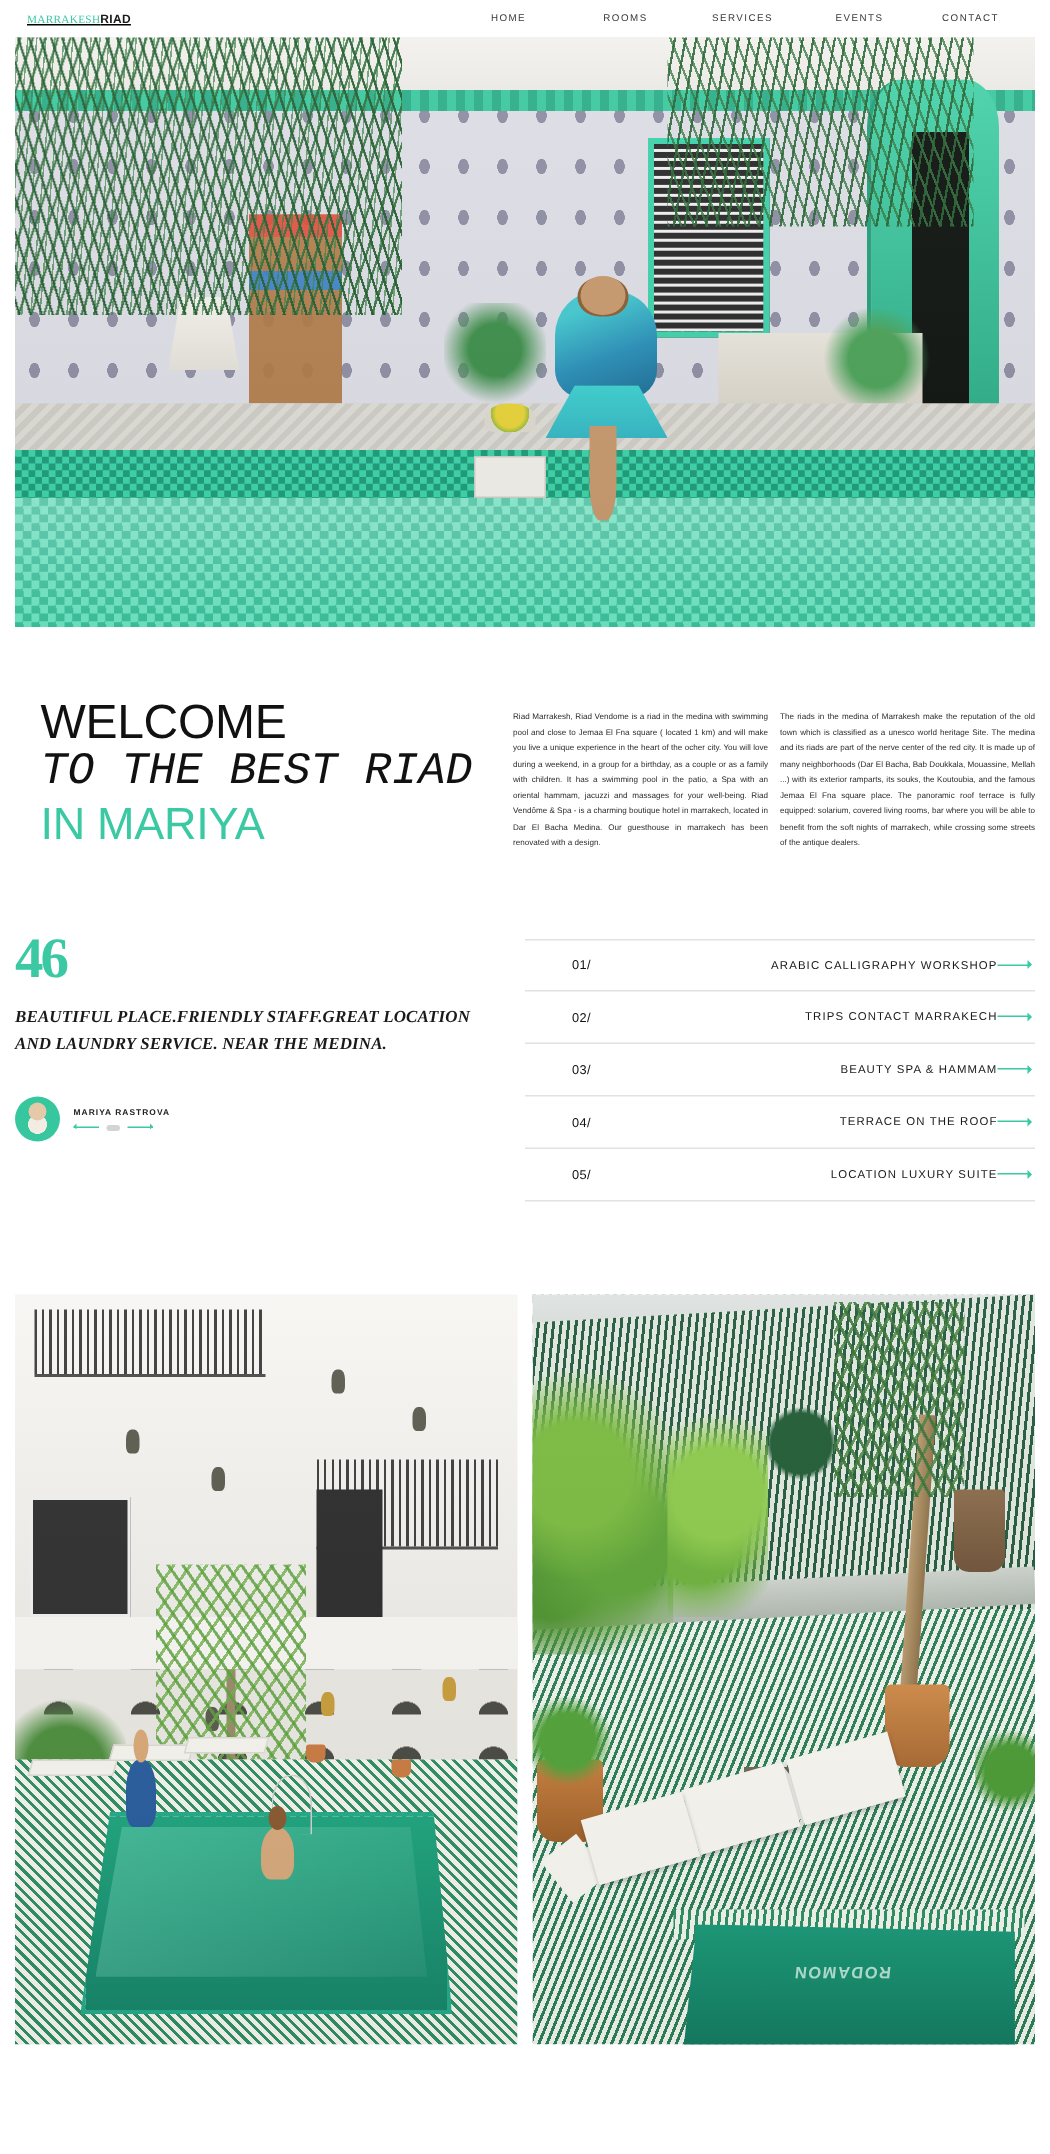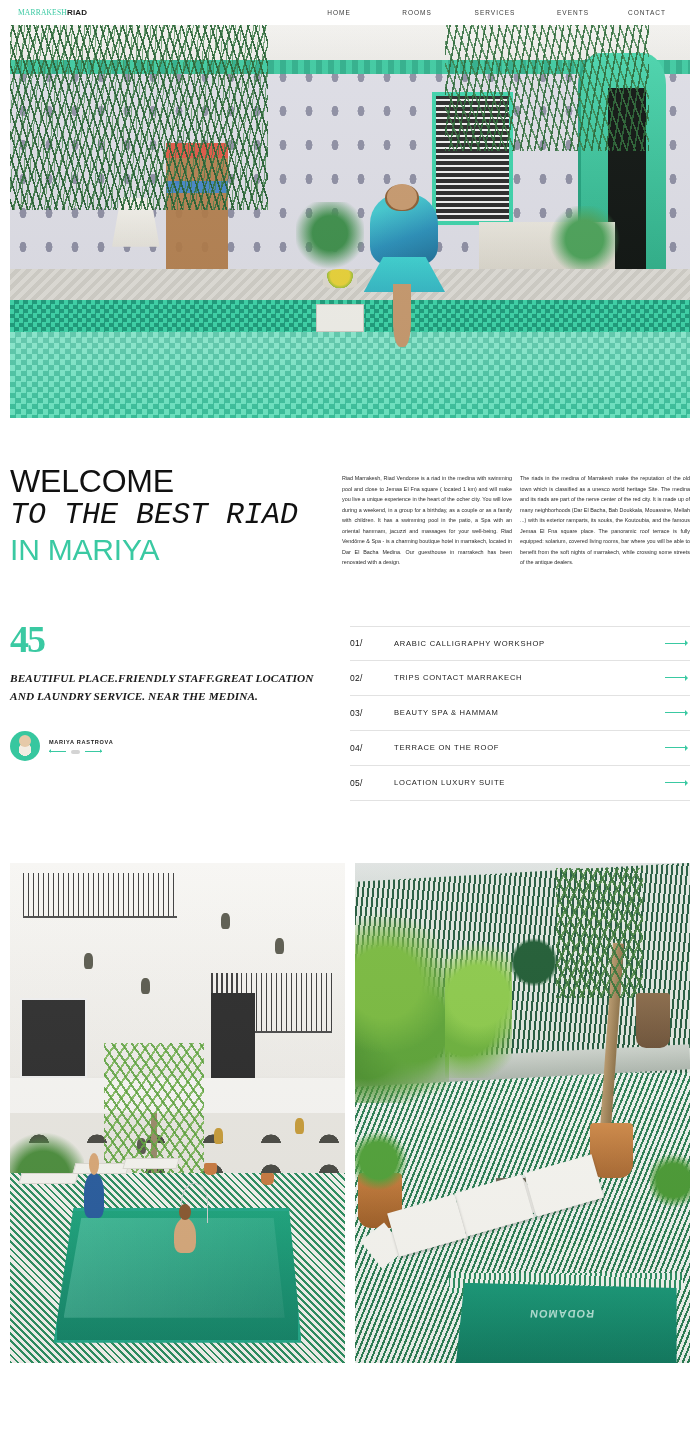--- a/index.html
+++ b/index.html
@@ -18,20 +18,21 @@
     height: 25px;
     display: flex;
     align-items: center;
     padding: 0 18px;
     background: #ffffff;
   }
   .logo {
     font-size: 8px;
     letter-spacing: 0.4px;
     white-space: nowrap;
+    text-decoration: underline;
   }
   .logo .logo-light {
     font-family: "Liberation Serif", serif;
     color: #3ac9a2;
     letter-spacing: 0.2px;
     font-size: 7.5px;
   }
   .logo .logo-bold {
     font-weight: bold;
     color: #1a1a1a;
@@ -189,20 +190,21 @@
 
   
   .welcome {
     display: flex;
     padding: 47px 10px 0 10px;
     gap: 0;
   }
   .welcome-head {
     width: 340px;
     padding-right: 14px;
+    margin-left: 17px;
   }
   .w-line1 {
     font-size: 32px;
     font-weight: 400;
     letter-spacing: -0.2px;
     color: #111;
     line-height: 1.06;
   }
   .w-line2 {
     font-family: Liberation Mono, monospace;
@@ -294,21 +296,21 @@
   .arr.left::before {
     content: ""; position: absolute; left: 0; top: -2px;
     border: 2.5px solid transparent; border-right-color: #3ac9a2; border-left: 0;
   }
   .arr.right::after {
     content: ""; position: absolute; right: 0; top: -2px;
     border: 2.5px solid transparent; border-left-color: #3ac9a2; border-right: 0;
   }
   .dot { width: 9px; height: 4px; border-radius: 3px; background: #d4d4d4; }
 
-  .list-block { width: 340px; }
+  .list-block { width: 340px; text-align: right; }
   .list-row {
     display: flex;
     align-items: center;
     height: 35px;
     border-bottom: 1px solid #e2e2e2;
     cursor: pointer;
   }
   .list-row:first-child { border-top: 1px solid #e2e2e2; }
   .list-num {
     width: 44px;
@@ -604,21 +606,21 @@
   </div>
   <div class="welcome-cols">
     <div class="wcol">Riad Marrakesh, Riad Vendome is a riad in the medina with swimming pool and close to Jemaa El Fna square ( located 1 km) and will make you live a unique experience in the heart of the ocher city. You will love during a weekend, in a group for a birthday, as a couple or as a family with children. It has a swimming pool in the patio, a Spa with an oriental hammam, jacuzzi and massages for your well-being. Riad Vendôme &amp; Spa - is a charming boutique hotel in marrakech, located in Dar El Bacha Medina. Our guesthouse in marrakech has been renovated with a design.</div>
     <div class="wcol">The riads in the medina of Marrakesh make the reputation of the old town which is classified as a unesco world heritage Site. The medina and its riads are part of the nerve center of the red city. It is made up of many neighborhoods (Dar El Bacha, Bab Doukkala, Mouassine, Mellah ...) with its exterior ramparts, its souks, the Koutoubia, and the famous Jemaa El Fna square place. The panoramic roof terrace is fully equipped: solarium, covered living rooms, bar where you will be able to benefit from the soft nights of marrakech, while crossing some streets of the antique dealers.</div>
   </div>
 </div>
 
 <div class="midsection">
 
   <div class="quote-block">
-    <div class="quote-mark">45</div>
+    <div class="quote-mark">46</div>
     <div class="quote-text">BEAUTIFUL PLACE.FRIENDLY STAFF.GREAT LOCATION AND LAUNDRY SERVICE. NEAR THE MEDINA.</div>
     <div class="author-row">
       <div class="avatar"></div>
       <div class="author-meta">
         <div class="author-name">MARIYA RASTROVA</div>
         <div class="arrows">
           <div class="arr left"></div>
           <div class="dot"></div>
           <div class="arr right"></div>
         </div>

